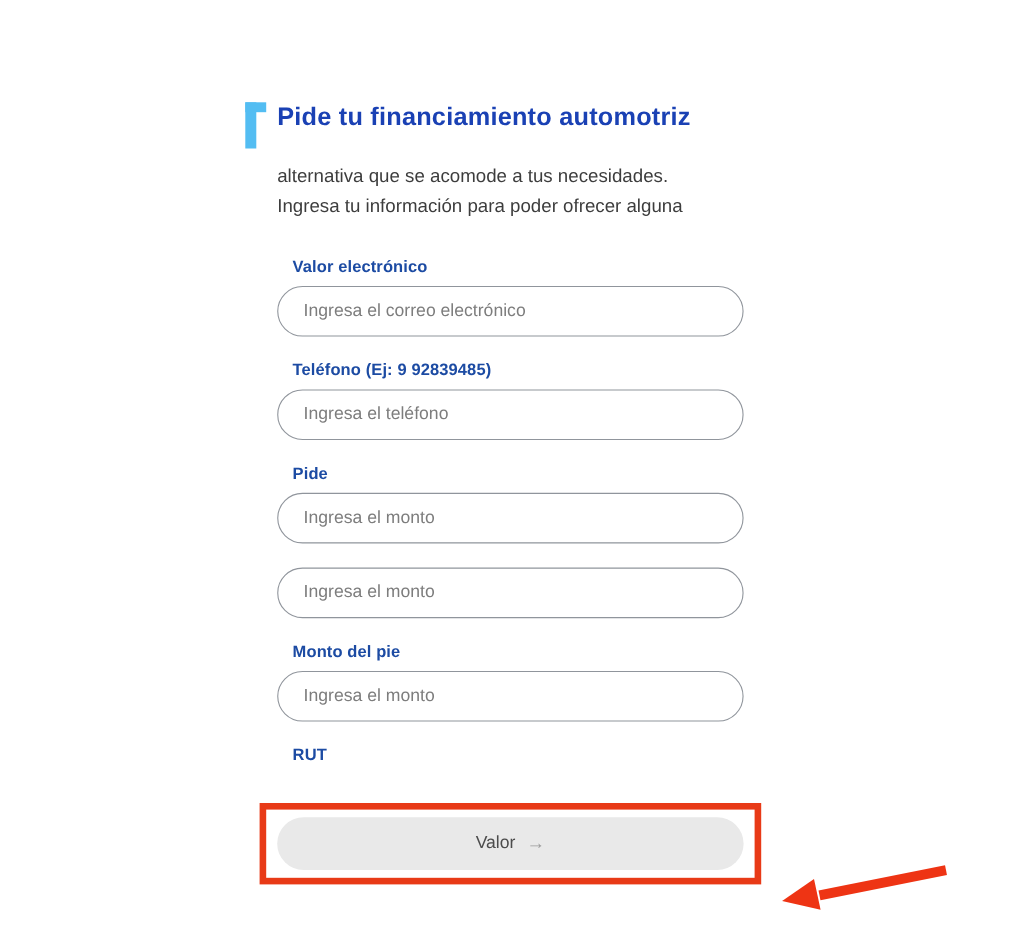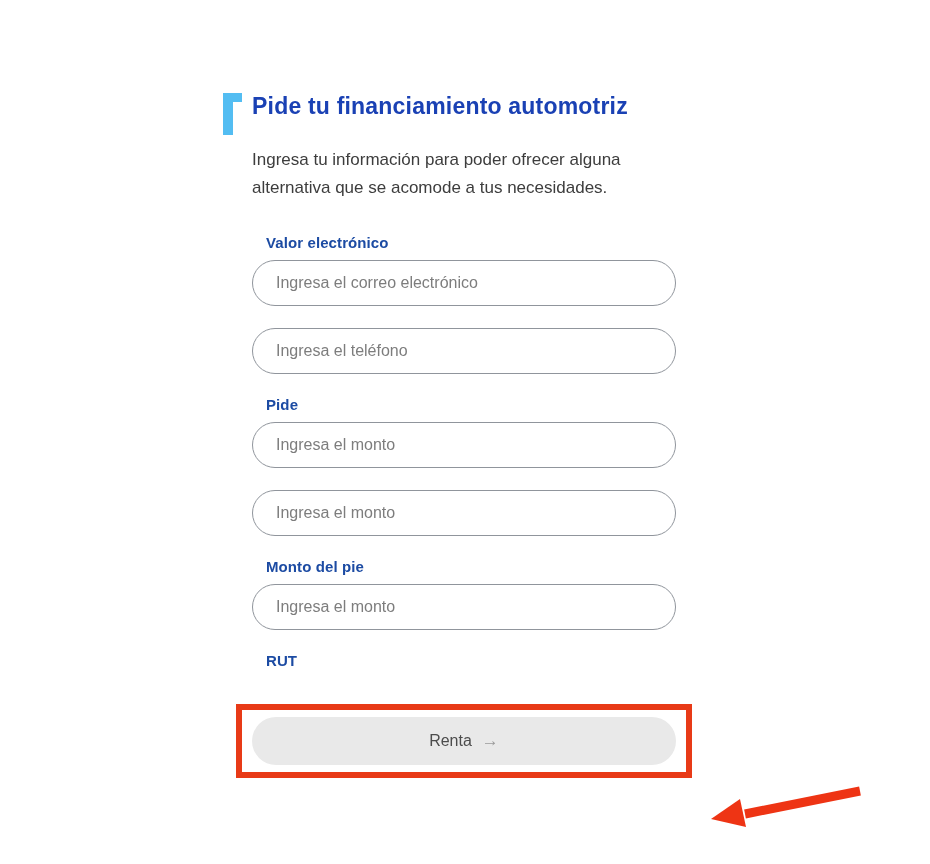--- a/index.html
+++ b/index.html
@@ -94,32 +94,33 @@
 <body>
 
 <div class="content">
 
   <div class="title-row">
     <span class="bracket"></span>
     <h1 class="page-title">Pide tu financiamiento automotriz</h1>
   </div>
 
   <div class="description">
+    <div>alternativa que se acomode a tus necesidades.</div>
     <div>Ingresa tu información para poder ofrecer alguna</div>
-    <div>alternativa que se acomode a tus necesidades.</div>
   </div>
 
   <form>
 
     <div class="field-group">
       <label class="field-label">Valor electrónico</label>
       <input class="field-input" type="text" placeholder="Ingresa el correo electrónico" style="">
     </div>
 
     <div class="field-group">
+      <label class="field-label">Teléfono (Ej: 9 92839485)</label>
       <input class="field-input" type="text" placeholder="Ingresa el teléfono" style="">
     </div>
 
     <div class="field-group">
       <label class="field-label">Pide</label>
       <input class="field-input" type="text" placeholder="Ingresa el monto" style="">
     </div>
 
     <div class="field-group">
       <input class="field-input" type="text" placeholder="Ingresa el monto" style="">
@@ -129,21 +130,21 @@
       <label class="field-label">Monto del pie</label>
       <input class="field-input" type="text" placeholder="Ingresa el monto" style="">
     </div>
 
     <div class="field-group">
       <label class="field-label">RUT</label>
     </div>
 
     <div class="annotation-box">
       <button type="submit" class="submit-btn">
-        <span>Renta</span>
+        <span>Valor</span>
         <span class="arrow-glyph">→</span>
       </button>
     </div>
 
   </form>
 </div>
 
 <svg class="annotation-arrow" viewBox="0 0 170 52" xmlns="http://www.w3.org/2000/svg">
   <line x1="157" y1="10" x2="42" y2="33" stroke="#ee3414" stroke-width="9"></line>
   <polygon points="8,38 37,18 43,46" fill="#ee3414"></polygon>

